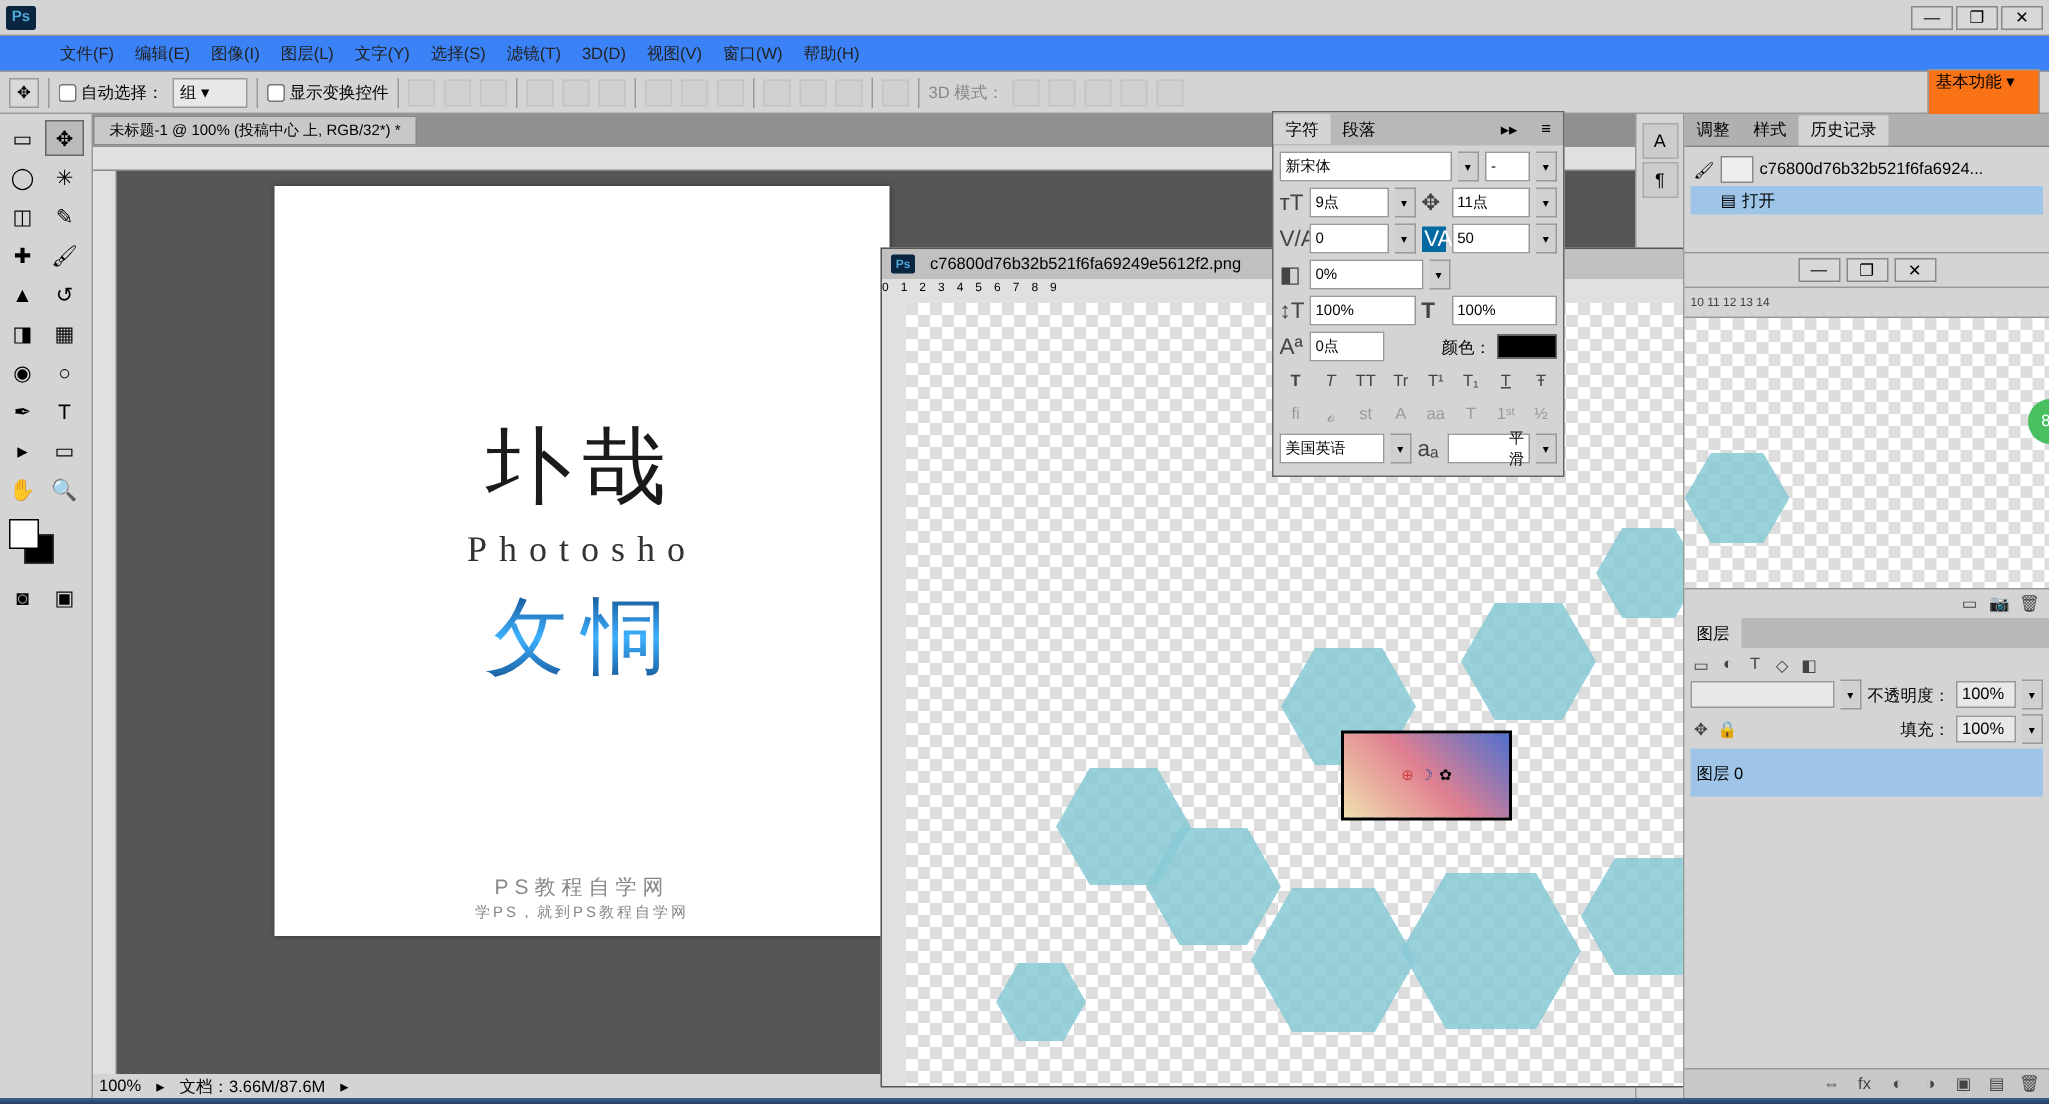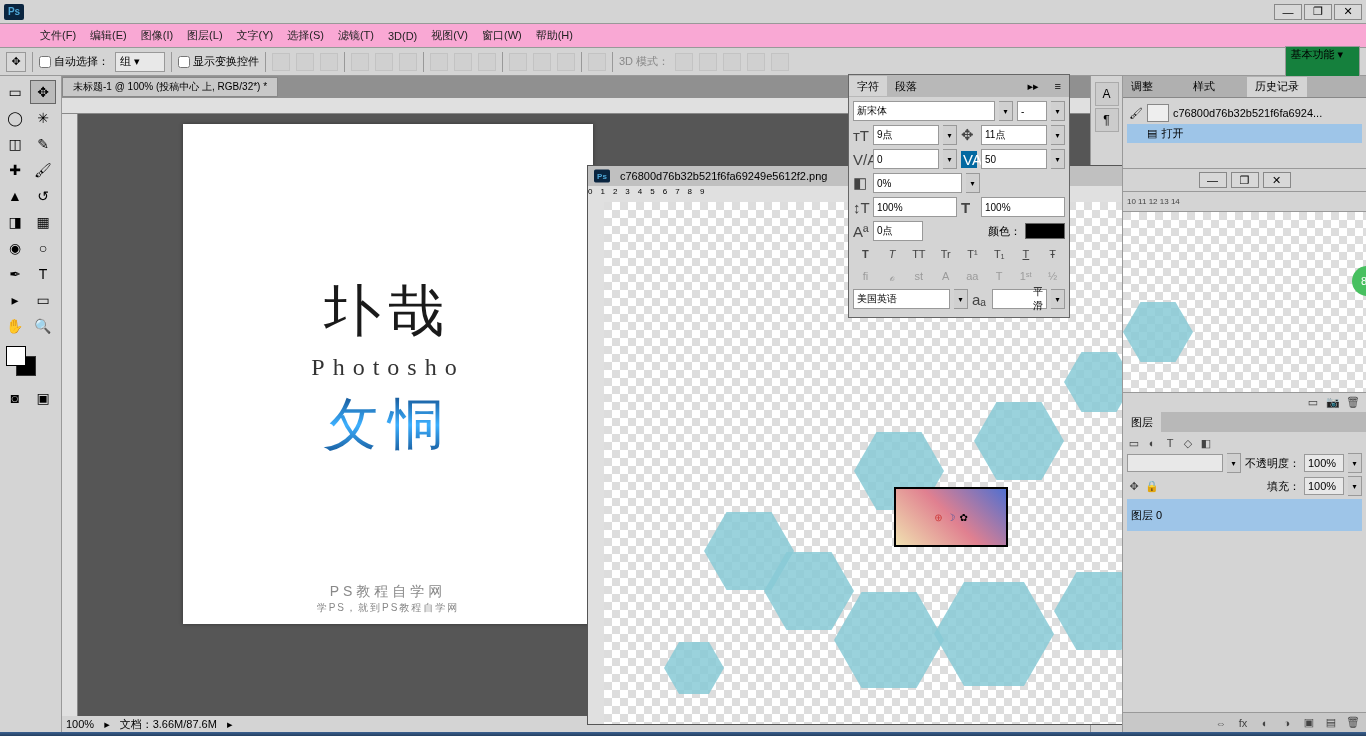--- a/index.html
+++ b/index.html
@@ -5,34 +5,34 @@
 * { margin: 0; padding: 0; box-sizing: border-box; font-family: "Microsoft YaHei", "SimSun", sans-serif; font-size: 11px; user-select: none; }
 body { width: 1366px; height: 736px; background: #b8b8b8; overflow: hidden; position: relative; }
 
 
 .titlebar { height: 24px; background: #d4d4d4; display: flex; align-items: center; padding: 0 4px; border-bottom: 1px solid #999; }
 .ps-logo { width: 20px; height: 16px; background: #0a2540; color: #4fa8d8; font-weight: bold; font-size: 10px; display: flex; align-items: center; justify-content: center; border-radius: 2px; margin-right: 4px; }
 .win-controls { margin-left: auto; display: flex; gap: 2px; }
 .win-btn { width: 28px; height: 16px; background: #d8d8d8; border: 1px solid #888; display: flex; align-items: center; justify-content: center; cursor: pointer; }
 
 
-.menubar { height: 24px; background: #f9a8d4; display: flex; align-items: center; padding-left: 40px; gap: 14px; border-bottom: 1px solid #999; }
+.menubar { height: 24px; background: #3b82f6; display: flex; align-items: center; padding-left: 40px; gap: 14px; border-bottom: 1px solid #999; }
 .menu-item { cursor: pointer; color: #222; }
 
 
 .optionsbar { height: 28px; background: #d4d4d4; display: flex; align-items: center; padding: 0 6px; gap: 6px; border-bottom: 1px solid #999; }
 .opt-btn { min-width: 20px; height: 20px; background: #d8d8d8; border: 1px solid #999; display: flex; align-items: center; justify-content: center; cursor: pointer; }
 .opt-select { height: 20px; background: #e8e8e8; border: 1px solid #999; padding: 0 4px; display: flex; align-items: center; cursor: pointer; min-width: 50px; }
 .opt-check { display: flex; align-items: center; gap: 3px; }
 .opt-check input { width: 12px; height: 12px; }
 .sep { width: 1px; height: 20px; background: #999; }
 .opt-icon { width: 18px; height: 18px; background: #ccc; border: 1px solid #aaa; }
 .opt-icon.dis { opacity: 0.4; }
 .spacer { flex: 1; }
-.right-select { height: 32px; background: #15803d; border: 1px solid #999; padding: 0 16px 0 4px; position: relative; }
+.right-select { height: 32px; background: #f97316; border: 1px solid #999; padding: 0 16px 0 4px; position: relative; }
 
 
 .main { display: flex; height: calc(736px - 24px - 24px - 28px - 4px); }
 
 
 .toolbox { width: 62px; background: #d4d4d4; border-right: 1px solid #999; padding: 4px 2px; }
 .tool-dbl { display: flex; flex-wrap: wrap; gap: 2px; }
 .tool { width: 26px; height: 24px; display: flex; align-items: center; justify-content: center; cursor: pointer; border: 1px solid transparent; font-size: 14px; }
 .tool.sel { background: #bbb; border: 1px solid #666; }
 .color-swatch { margin-top: 8px; width: 30px; height: 30px; position: relative; margin-left: 4px; }
@@ -59,40 +59,40 @@
 .doc2-title { height: 20px; background: #c0c0c0; display: flex; align-items: center; padding: 0 4px; gap: 4px; font-size: 10px; }
 .doc2-ruler-h { height: 16px; background: #e0e0e0; font-size: 8px; }
 .doc2-body { flex: 1; display: flex; }
 .doc2-ruler-v { width: 16px; background: #e0e0e0; }
 .doc2-canvas { flex: 1; background-image: repeating-conic-gradient(#fff 0 25%, #ddd 0 50%); background-size: 16px 16px; position: relative; }
 .hex { position: absolute; width: 90px; height: 78px; background: #88cad6; clip-path: polygon(25% 0%, 75% 0%, 100% 50%, 75% 100%, 25% 100%, 0% 50%); opacity: 0.85; }
 .bbox { position: absolute; left: 290px; top: 285px; width: 114px; height: 60px; border: 2px solid #000; background: linear-gradient(45deg,#f0e0b0,#e08090,#5070d0); display:flex; align-items:center; justify-content:center; gap:4px; }
 .bbox span { font-size: 10px; }
 
 
-.char-panel { position: absolute; left: 848px; top: 74px; width: 222px; background: #d4d4d4; border: 1px solid #666; z-index: 10; }
+.char-panel { position: absolute; left: 848px; top: 74px; width: 195px; background: #d4d4d4; border: 1px solid #666; z-index: 10; }
 .panel-tabs { height: 22px; background: #b8b8b8; display: flex; align-items: center; }
 .ptab { padding: 0 8px; height: 20px; display: flex; align-items: center; cursor: pointer; font-size: 11px; }
 .ptab.active { background: #d4d4d4; }
 .panel-body { padding: 4px; }
 .prow { display: flex; align-items: center; gap: 4px; margin-bottom: 4px; }
 .pinput { height: 20px; background: #fff; border: 1px solid #999; flex: 1; padding: 0 3px; display: flex; align-items: center; font-size: 10px; }
 .pdd { width: 14px; height: 20px; background: #d0d0d0; border: 1px solid #999; border-left: none; display: flex; align-items: center; justify-content: center; cursor: pointer; font-size: 8px; }
 .picon { width: 16px; font-size: 15px; color: #444; }
 .prow-btns { display: flex; gap: 2px; justify-content: space-around; margin: 4px 0; }
 .pbtn { width: 20px; height: 18px; display: flex; align-items: center; justify-content: center; cursor: pointer; font-size: 11px; color: #444;}
 .pbtn.dis { opacity: 0.4; }
 .colorbox { width: 40px; height: 16px; background: #000; border: 1px solid #666; }
 
 
 .rightcol { width: 32px; background: #d4d4d4; border-left: 1px solid #999; padding-top: 4px; }
 .rc-icon { width: 24px; height: 24px; margin: 2px auto; display: flex; align-items: center; justify-content: center; border: 1px solid #aaa; background: #ccc; cursor:pointer; font-size:12px; }
 
 .farright { width: 244px; background: #b8b8b8; border-left: 1px solid #999; display: flex; flex-direction: column; }
-.fr-top-tabs { height: 22px; background: #b0b0b0; display: flex; align-items: center; border-bottom: 1px solid #888; gap: 24px; }
+.fr-top-tabs { height: 22px; background: #b0b0b0; display: flex; align-items: center; border-bottom: 1px solid #888; }
 .fr-history { padding: 4px; background: #d4d4d4; flex: 0 0 70px; }
 .hist-row { display: flex; align-items: center; gap: 4px; padding: 2px; font-size: 10px; }
 .hist-row.sel { background: #9ec5e8; }
 .hist-thumb { width: 22px; height: 18px; background: #eee; border: 1px solid #888; }
 .fr-doc2ctrl { height: 24px; background: #d4d4d4; display: flex; align-items: center; justify-content: center; gap: 4px; border-top: 1px solid #999; border-bottom: 1px solid #999;}
 .fr-ruler { height: 20px; background: #d4d4d4; border-bottom:1px solid #999; font-size:8px; display:flex; align-items:center; padding-left:4px; color:#444;}
 .fr-canvas-ext { flex: 0 0 180px; background-image: repeating-conic-gradient(#fff 0 25%, #ddd 0 50%); background-size: 16px 16px; position:relative; }
 .badge { position: absolute; right: -16px; top: 190px; width: 30px; height: 30px; background: #48c060; border-radius: 50%; color: #fff; display: flex; align-items: center; justify-content: center; font-size: 11px; }
 
 .fr-layers-head { height: 20px; background: #d4d4d4; border-top: 1px solid #999; display: flex; align-items: center; justify-content: flex-end; gap: 6px; padding: 0 6px;}

